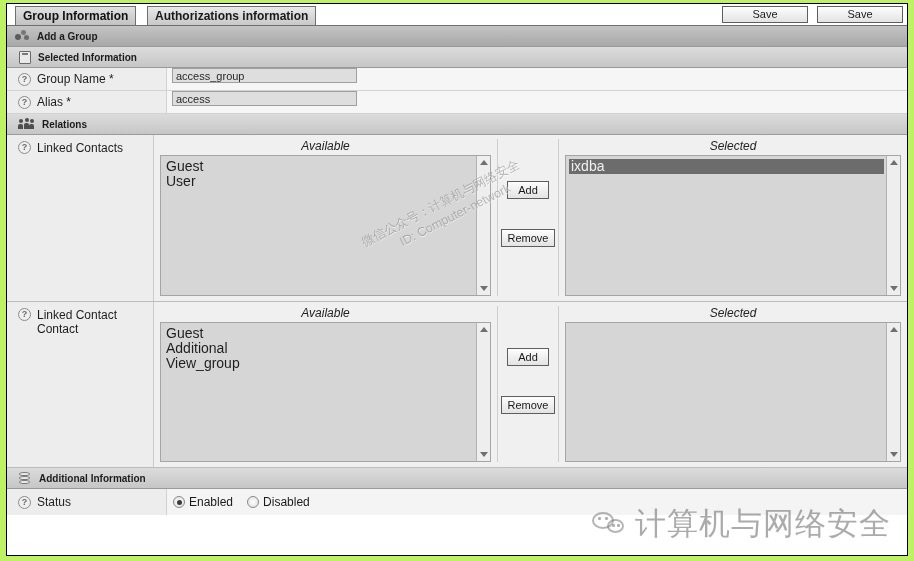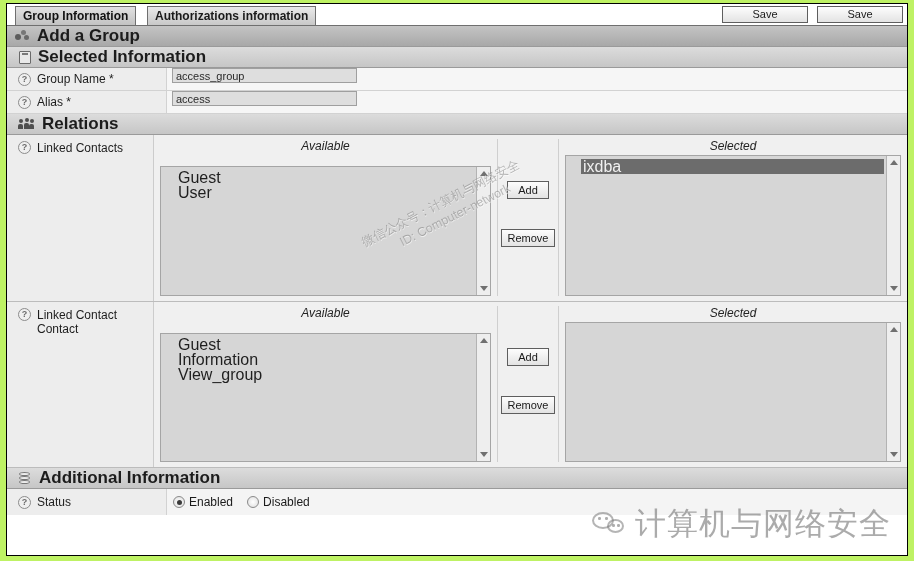--- a/index.html
+++ b/index.html
@@ -95,21 +95,21 @@
     border-bottom: 1px solid #9a9a9a;
     background: linear-gradient(#cfcfcf, #b4b4b4);
     display: flex;
     align-items: center;
     padding-left: 8px;
   }
   .sect.dark {
     background: linear-gradient(#c4c4c4, #a8a8a8);
   }
   .sect .title {
-    font-size: 17px;
+    font-size: 10px;
     font-weight: bold;
     color: #1c1c1c;
     margin-left: 7px;
   }
   .sect.sub {
     background: linear-gradient(#dcdcdc, #c6c6c6);
     padding-left: 12px;
   }
 
   
@@ -254,21 +254,21 @@
     background: #f0f0f0;
     padding: 4px 0 5px 0;
     box-sizing: border-box;
   }
   .listcol {
     display: flex;
     flex-direction: column;
     box-sizing: border-box;
     padding: 0 6px;
   }
-  .listcol.left { width: 343px; gap: 11px; }
+  .listcol.left { width: 343px; }
   .listcol.right { width: 348px; }
   .midcol {
     width: 62px;
     display: flex;
     flex-direction: column;
     align-items: center;
     box-sizing: border-box;
     border-left: 1px solid #cfcfcf;
     border-right: 1px solid #cfcfcf;
   }
@@ -287,27 +287,26 @@
     border: 1px solid #a5a5a5;
     background: #d6d6d6;
     overflow: hidden;
   }
   .listbox .items {
     position: absolute;
     left: 0; top: 0; right: 14px; bottom: 0;
     padding: 3px 0 0 3px;
   }
   .litem {
-    font-size: 16px;
+    font-size: 14px;
     color: #1f1f1f;
     height: 15px;
     line-height: 15px;
     padding-left: 2px;
     white-space: nowrap;
-    margin-left: 12px;
   }
   .litem.sel {
     background: #6c6c6c;
     color: #f0f0f0;
     margin-right: 2px;
   }
   .scroll {
     position: absolute;
     right: 0; top: 0; bottom: 0;
     width: 14px;
@@ -553,21 +552,21 @@
         <span class="ico ico-help">?</span>
         <span>Linked Contact Contact</span>
       </div>
       <div class="relbody">
 
         <div class="listcol left">
           <div class="listhdr">Available</div>
           <div class="listbox">
             <div class="items">
               <div class="litem">Guest</div>
-              <div class="litem">Information</div>
+              <div class="litem">Additional</div>
               <div class="litem">View_group</div>
             </div>
             <div class="scroll">
               <span class="arrow up"></span>
               <span class="arrow down"></span>
             </div>
           </div>
         </div>
 
         <div class="midcol">

